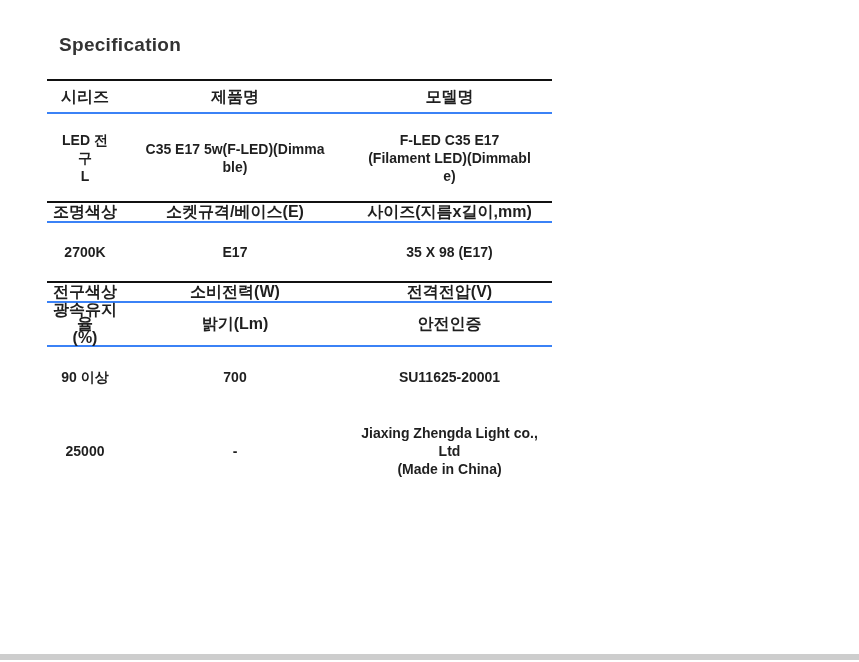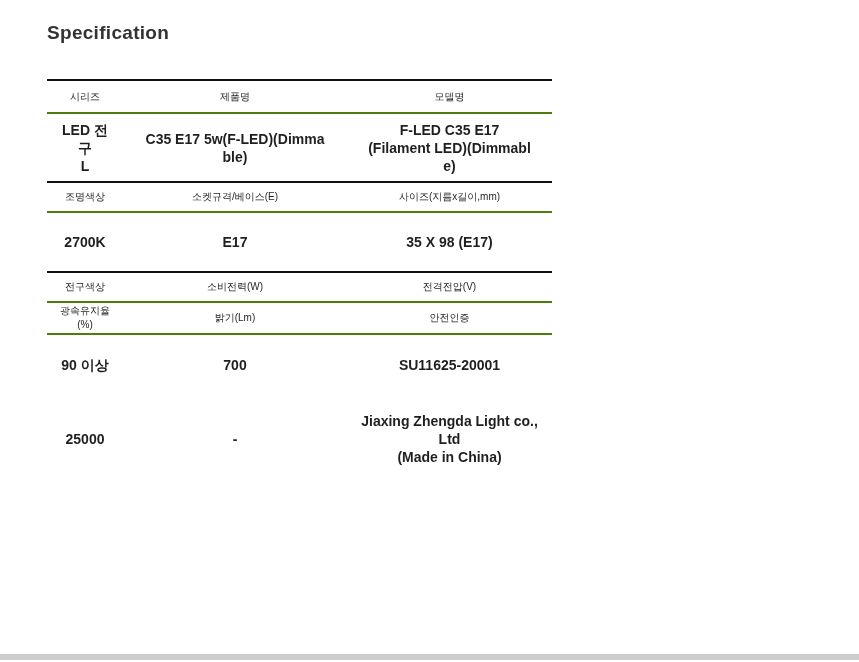--- a/index.html
+++ b/index.html
@@ -12,21 +12,21 @@
     position: relative;
     width: 859px;
     height: 662px;
     background: #ffffff;
     overflow: hidden;
   }
   .page-title {
     position: absolute;
     left: 47px;
     top: 22px;
-    margin: 0;
+    margin: 12px;
     font-size: 19px;
     font-weight: 700;
     color: #333333;
     letter-spacing: 0.3px;
   }
   table.spec-table {
     position: absolute;
     left: 47px;
     top: 79px;
     width: 505px;
@@ -36,36 +36,36 @@
   }
   table.spec-table th,
   table.spec-table td {
     text-align: center;
     vertical-align: middle;
     white-space: pre-line;
     padding: 0 2px;
   }
   tr.hrow th {
     border-top: 2px solid #111111;
-    border-bottom: 2px solid #4d7c0f;
-    font-size: 10px;
-    font-weight: 400;
+    border-bottom: 2px solid #3b82f6;
+    font-size: 16px;
+    font-weight: 700;
     line-height: 14px;
   }
   tr.drow td {
     border: none;
     font-size: 14px;
     font-weight: 700;
     line-height: 18px;
   }
   tr.rh-33 { height: 33px; }
-  tr.rh-30 { height: 30px; }
+  tr.rh-30 { height: 20px; }
   tr.rh-40 { height: 32px; }
   tr.rh-60 { height: 60px; }
-  tr.rh-93 { height: 69px; }
+  tr.rh-93 { height: 89px; }
   tr.rh-90 { height: 90px; }
   .hscrollbar {
     position: absolute;
     left: 0;
     bottom: 2px;
     width: 859px;
     height: 6px;
     background: #cdcdcd;
   }
 </style>

